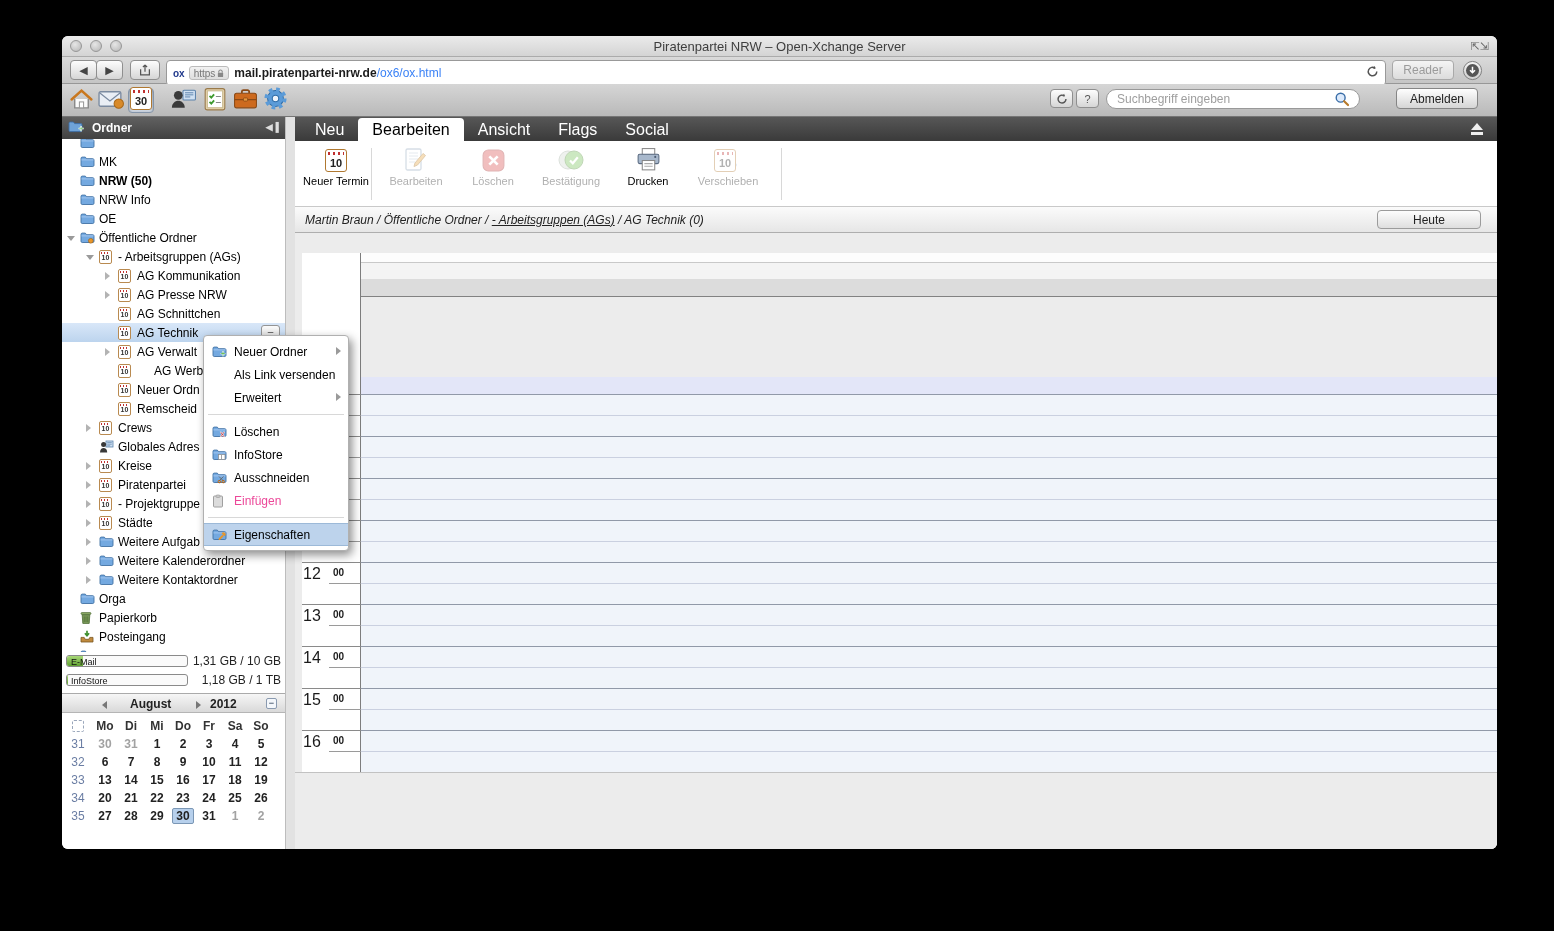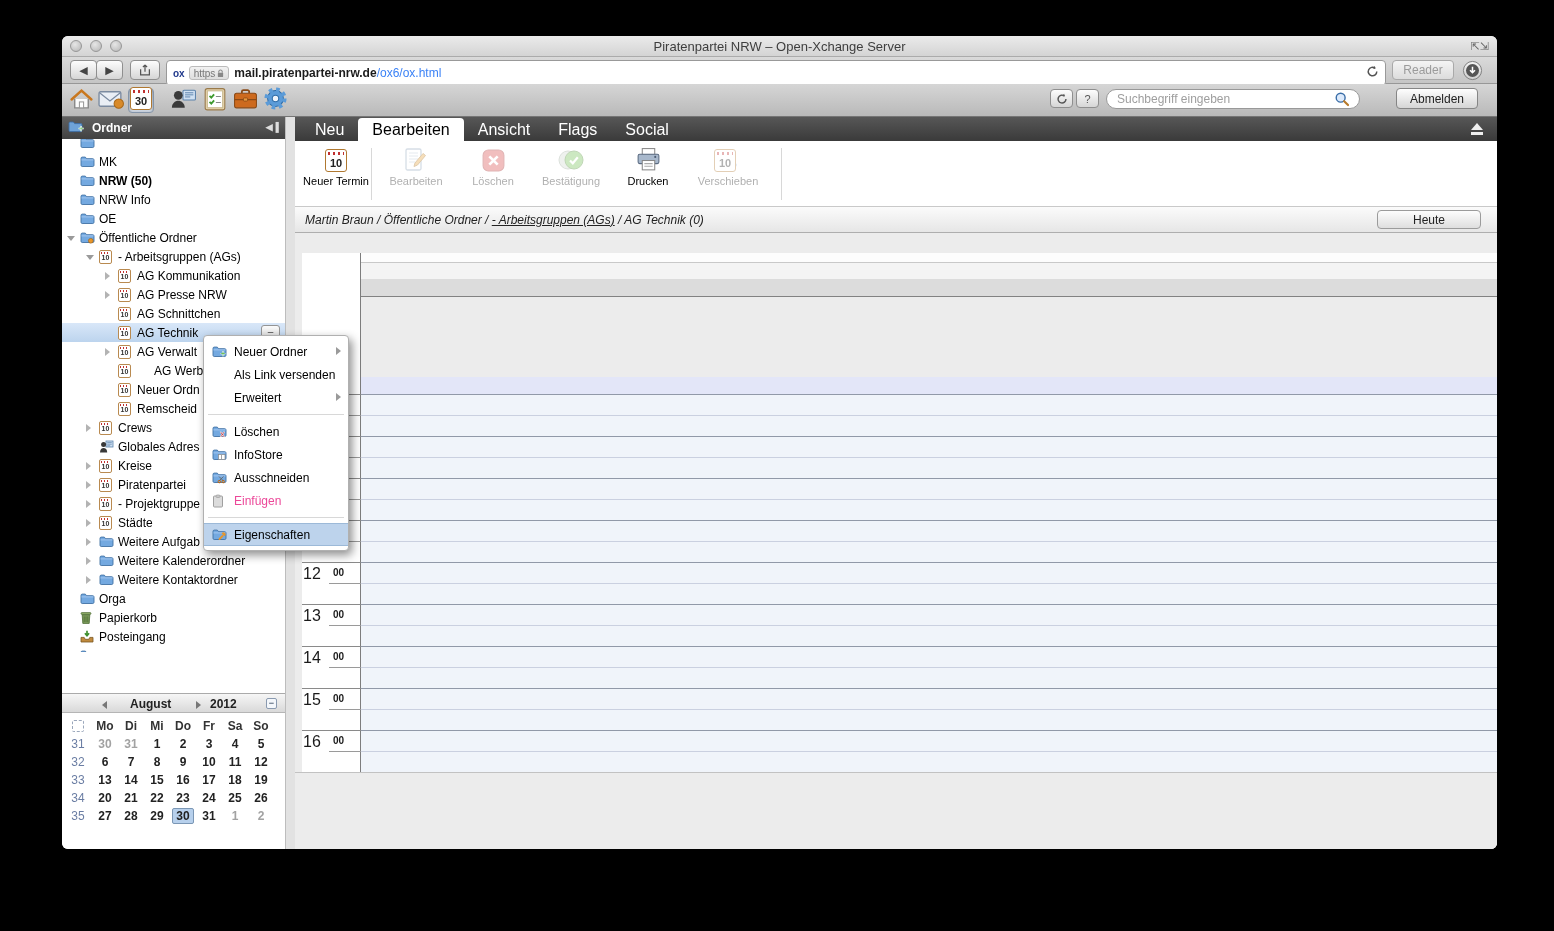--- a/index.html
+++ b/index.html
@@ -450,20 +450,32 @@
             <span class="tlabel" style="left:37px">Posteingang</span>
           </div>
           <div class="trow" style="">
             <span class="ticon" style="left:18px"><svg width="15" height="13" viewBox="0 0 15 13">
                 <path d="M1 3.4C1 2.6 1.5 2.1 2.2 2.1h3.1l1.3 1.6h6.2c.7 0 1.2.5 1.2 1.2v5.4c0 .7-.5 1.2-1.2 1.2H2.2C1.5 11.5 1 11 1 10.3z" fill="#74a9e0" stroke="#4272a4" stroke-width=".9"></path>
                 <path d="M1.4 4.9h12.2" stroke="#a8cbf0" stroke-width=".9"></path>
               </svg></span>
             <span class="tlabel" style="left:37px">ppops</span>
           </div>
         </div>
+      <div class="storage" id="storage">
+          <div class="sbar" style="top:3px">
+            <span class="sfill" style="width:13%"></span>
+            <span class="sbarlabel">E-Mail</span>
+          </div>
+          <div class="susage" style="top:2px">1,31 GB / 10 GB</div>
+          <div class="sbar" style="top:22px">
+            <span class="sfill" style="width:1%"></span>
+            <span class="sbarlabel">InfoStore</span>
+          </div>
+          <div class="susage" style="top:21px">1,18 GB / 1 TB</div>
+        </div>
       <div class="minicalhead">
         <span class="mctri l" style="left:40px"></span>
         <span class="abs" style="left:68px;top:3px">August</span>
         <span class="mctri r" style="left:134px"></span>
         <span class="abs" style="left:148px;top:3px">2012</span>
         <span class="mcmin">−</span>
       </div>
       <div class="minical" id="minical">
           <div class="mcrow">
             <span class="mcexpand"></span>

